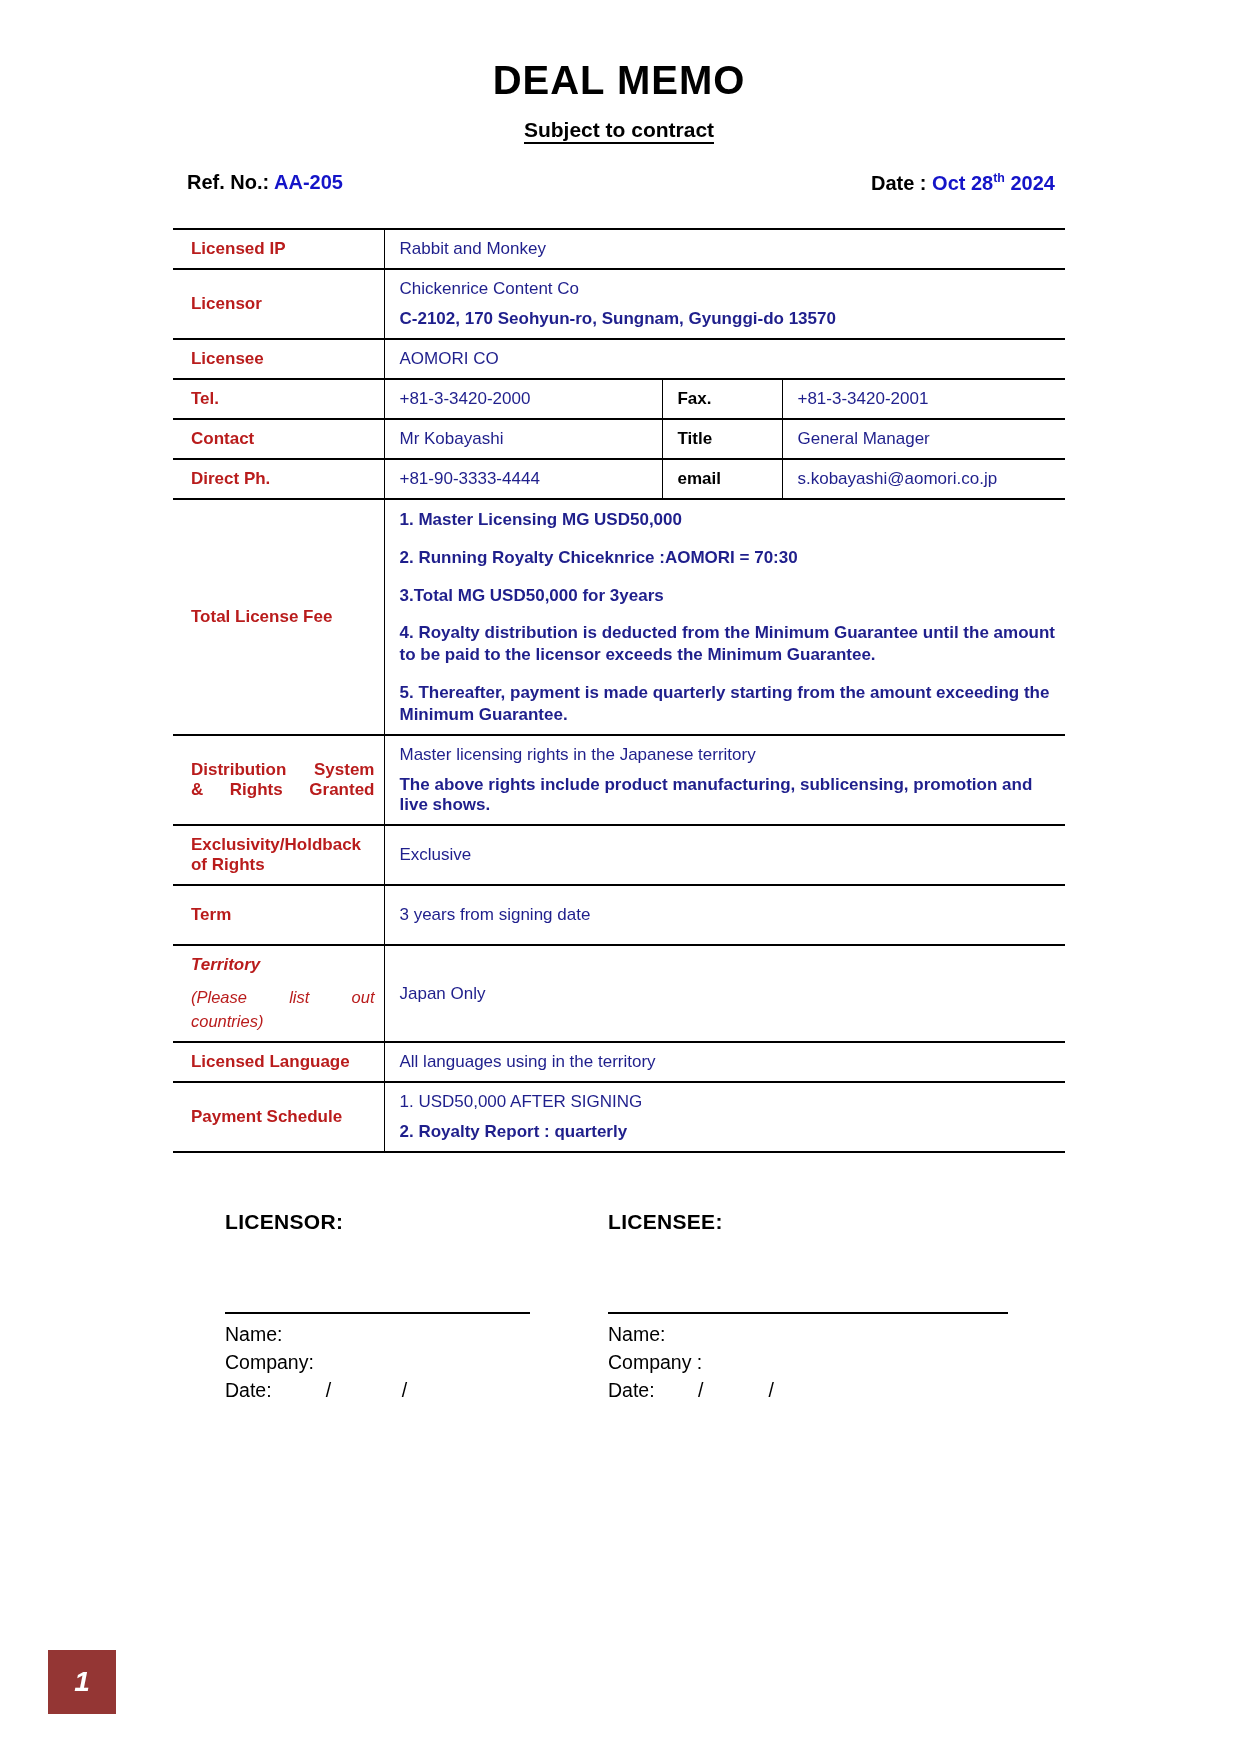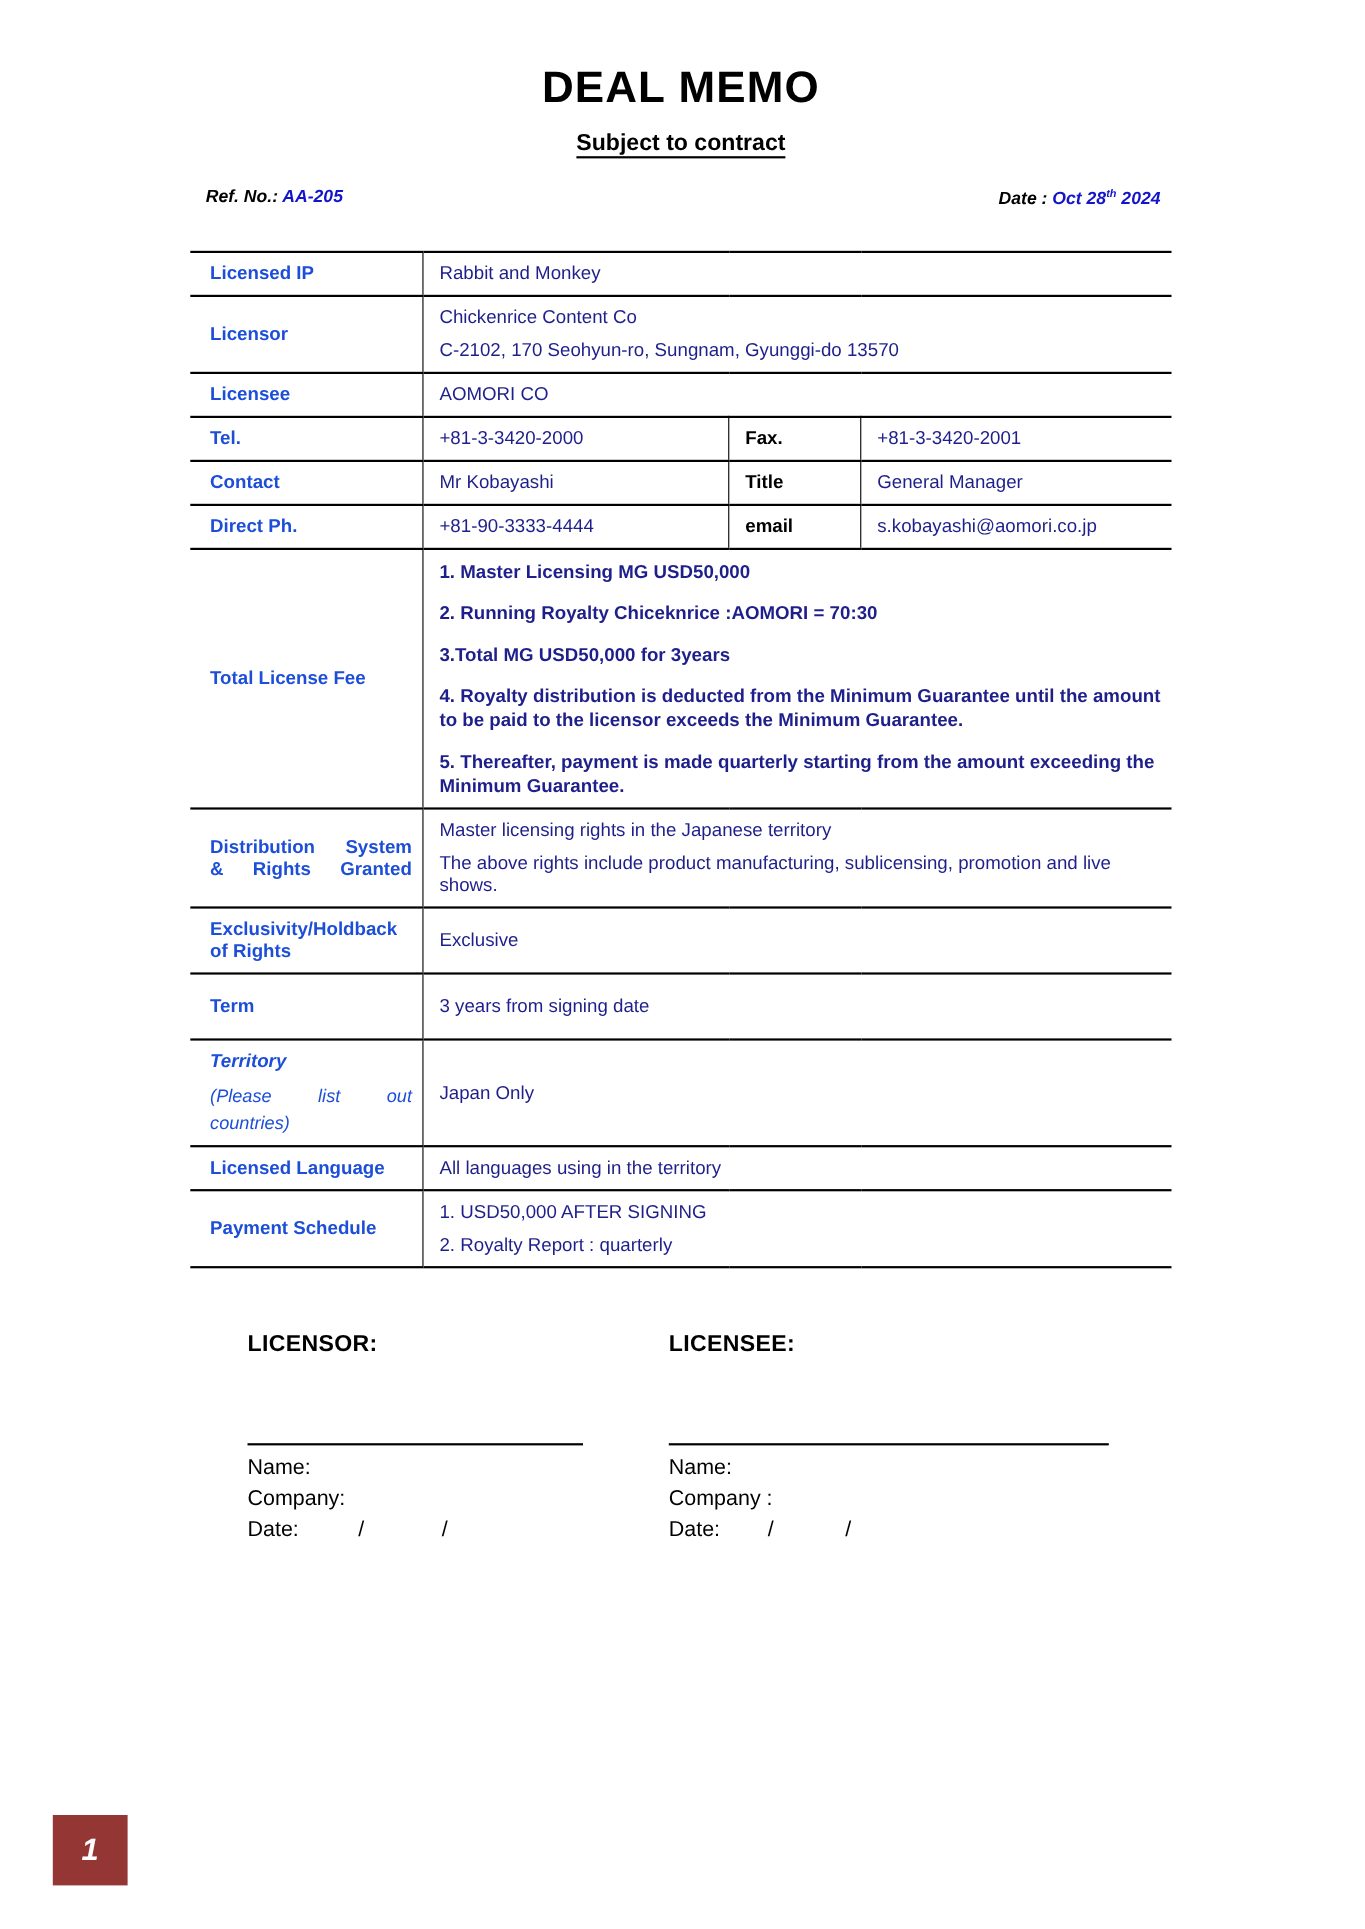--- a/index.html
+++ b/index.html
@@ -41,23 +41,22 @@
     border-bottom: 2.5px solid #000;
     padding-bottom: 1px;
   }
 
   .refline {
     position: relative;
     margin: 0 auto;
     width: 892px;
     padding-top: 29px;
     height: 30px;
-    font-size: 16px;
-    font-weight: bold;
-    font-style: italic;
+    font-size: 20px;
+    font-weight: bold;
   }
   .refline .left {
     position: absolute;
     left: 14px;
     top: 29px;
     white-space: nowrap;
   }
   .refline .right {
     position: absolute;
     right: 10px;
@@ -80,21 +79,21 @@
     border-bottom: 2.2px solid #000;
     padding: 9px 10px 9px 14px;
     vertical-align: middle;
     font-size: 17px;
   }
   table.memo td.lbl {
     font-weight: bold;
     font-size: 17px;
     width: 212px;
     border-right: 1.6px solid #000;
-    color: #1d4ed8;
+    color: #b91c1c;
     padding-left: 18px;
   }
   table.memo td.val {
     color: #1f1f8c;
   }
   td.mid-lbl {
     font-weight: bold;
     color: #000;
     width: 120px;
     border-right: 1.6px solid #000;
@@ -129,21 +128,21 @@
     text-align-last: justify;
     margin-top: 12px;
     font-size: 16.5px;
     line-height: 1.3;
   }
   .rights-lbl {
     text-align: justify;
     text-align-last: justify;
   }
 
-  .line-sp p + p { margin-top: 10px; }
+  .line-sp p + p { margin-top: 10px; font-weight: bold; }
 
   
   .sigwrap {
     position: relative;
     margin: 0 auto;
     width: 892px;
     margin-top: 40px;
     height: 260px;
   }
   .sig-col {

